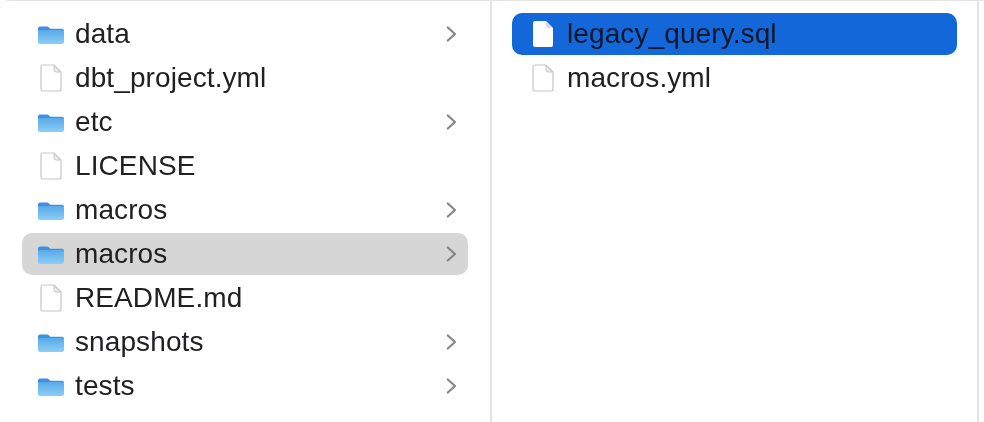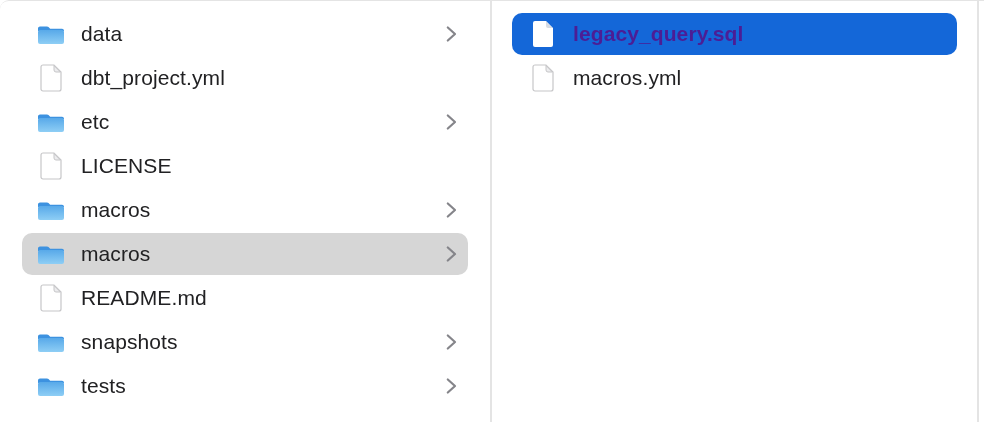--- a/index.html
+++ b/index.html
@@ -61,27 +61,27 @@
     width: 30px;
     height: 32px;
     display: flex;
     align-items: center;
     justify-content: center;
     flex: 0 0 auto;
   }
   .label {
     position: relative;
     z-index: 1;
-    margin-left: 15px;
-    font-size: 21px;
+    margin-left: 9px;
+    font-size: 28px;
     color: #212123;
     letter-spacing: 0.1px;
     white-space: nowrap;
   }
-  .sel-blue .label { color: #4c1d95; font-weight: bold; }
+  .sel-blue .label { color: #0f172a; }
 
   .chev {
     position: absolute;
     right: 33px;
     top: 50%;
     transform: translateY(-50%);
     z-index: 1;
     display: flex;
   }
 </style>

